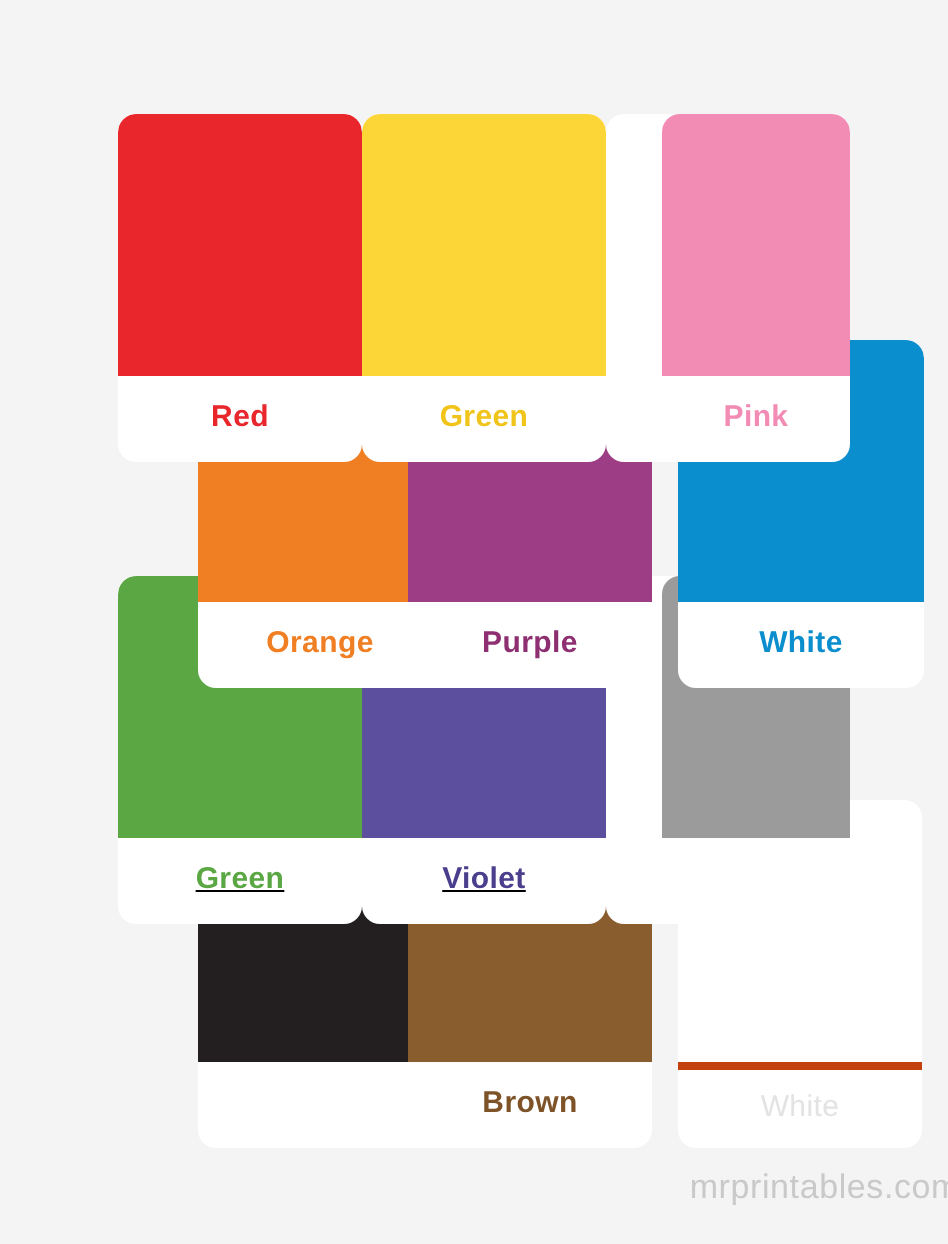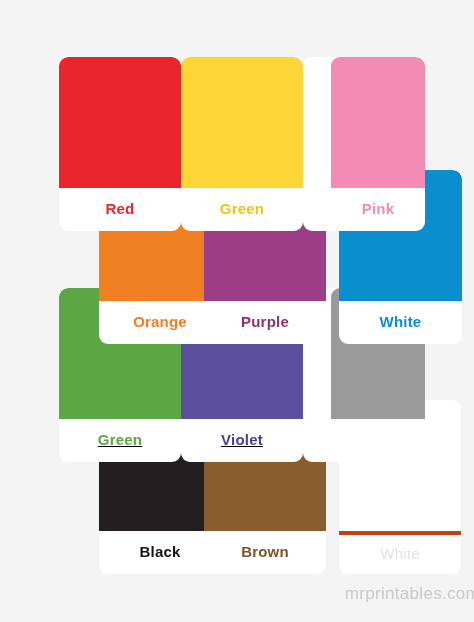--- a/index.html
+++ b/index.html
@@ -128,21 +128,20 @@
     <div class="swatch" style="background: rgb(91, 79, 158);"></div>
     <div class="label" style="color: rgb(74, 63, 140);">Violet</div>
   </div>
 
   <div class="card is-grey r3 c3">
     <div class="swatch" style="background: rgb(155, 155, 155);"></div>
   </div>
 
   <div class="card r4 o1">
     <div class="swatch" style="background: rgb(35, 31, 32);"></div>
-    <div class="label" style="color: rgb(22, 19, 20);">Black</div>
   </div>
 
   <div class="card r4 o2">
     <div class="swatch" style="background: rgb(138, 93, 46);"></div>
     <div class="label" style="color: rgb(125, 83, 39);">Brown</div>
   </div>
 
   <div class="card is-white r4 o3">
     <div class="swatch" style="background: rgb(255, 255, 255);"></div>
     <div class="label" style="color: rgb(227, 227, 227);">White</div>

